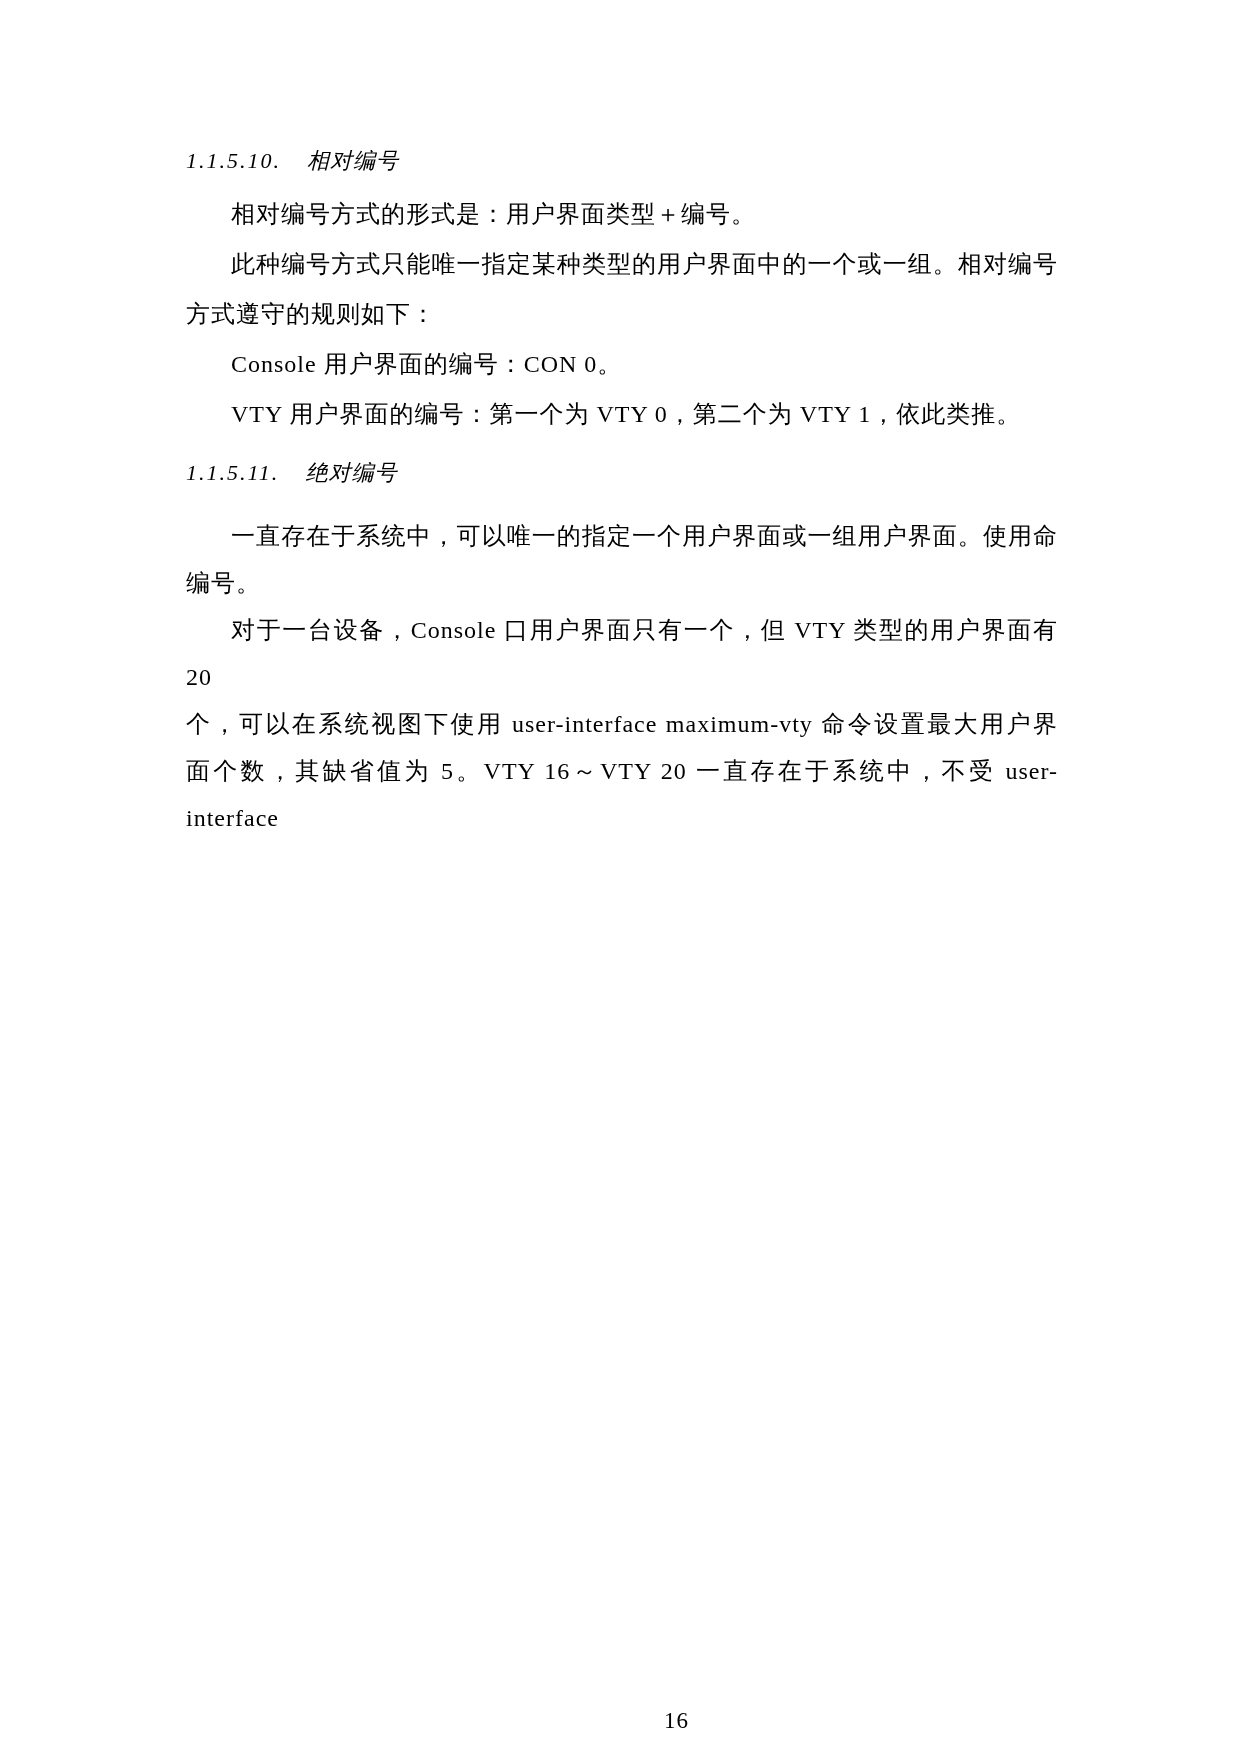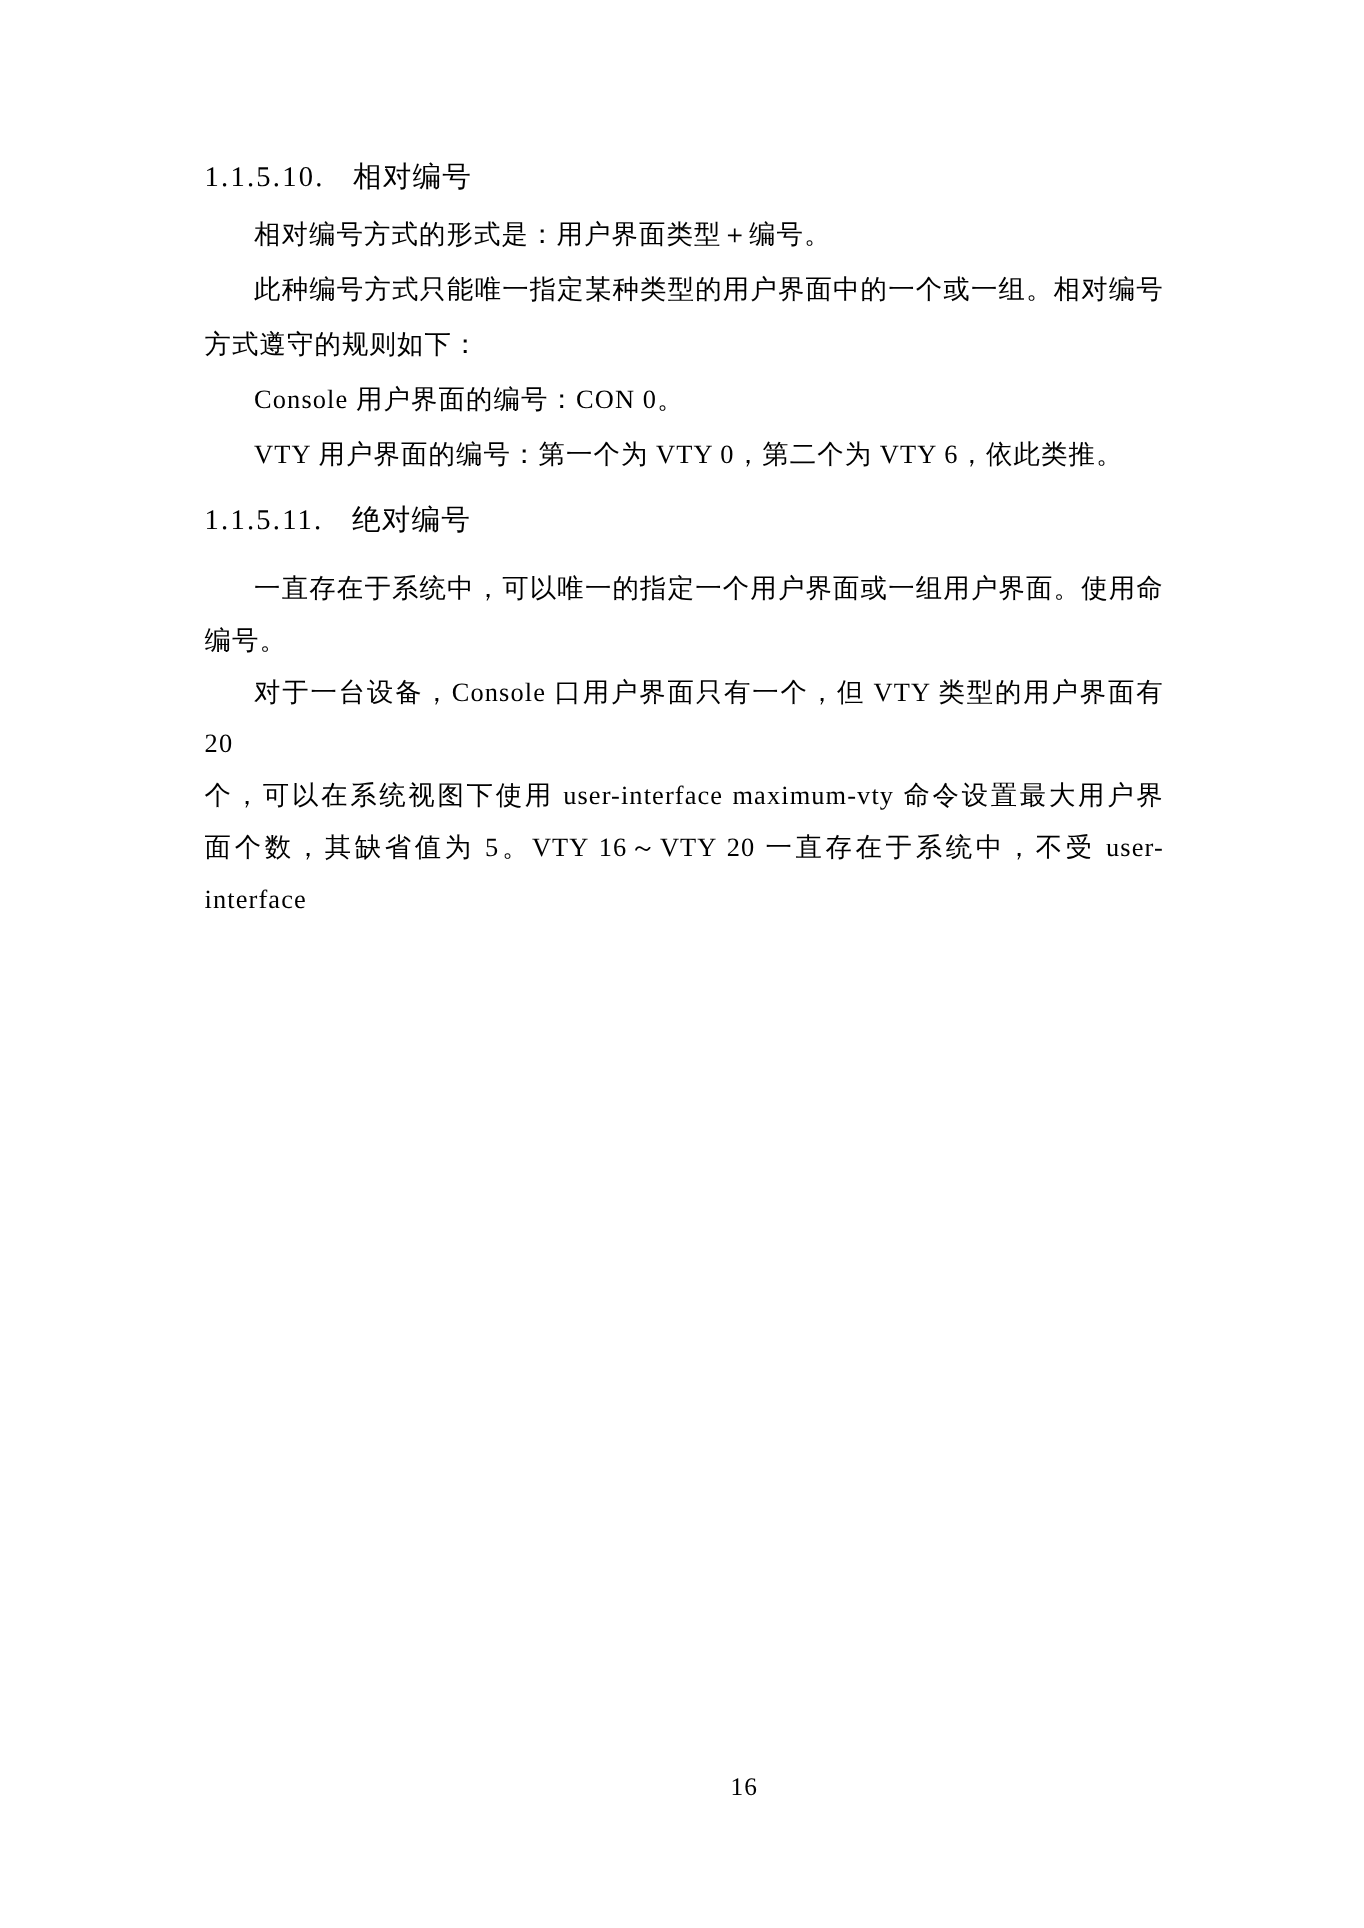--- a/index.html
+++ b/index.html
@@ -18,25 +18,26 @@
   }
   .content {
     position: absolute;
     left: 186px;
     top: 135px;
     width: 872px;
   }
   .heading {
     margin: 0;
     padding: 12px 0 14px 0;
-    font-size: 26px;
+    font-size: 22px;
     font-weight: normal;
     line-height: 28px;
     letter-spacing: 1px;
     white-space: nowrap;
+    font-style: italic;
   }
   .heading .h-num {
     letter-spacing: 2px;
     margin-right: 26px;
   }
   .sec2-offset {
     margin-top: 8px;
   }
   .sec2-body {
     margin-top: 12px;
@@ -48,40 +49,40 @@
     text-align: justify;
     text-align-last: left;
   }
   .sec1 .line { line-height: 50px; }
   .sec2 .line { line-height: 47px; }
   .indent { text-indent: 45px; }
   .stretch { text-align-last: justify; }
   .footer {
     position: absolute;
     left: 664px;
-    top: 1612px;
+    top: 1708px;
     font-size: 23px;
     letter-spacing: 1px;
   }
 </style>
 </head>
 <body>
 
 <div class="page">
   <div class="content">
 
     <div class="sec1">
       <h2 class="heading">
         <span class="h-num">1.1.5.10.</span><span class="h-title">相对编号</span>
       </h2>
       <p class="line indent">相对编号方式的形式是：用户界面类型＋编号。</p>
       <p class="line indent stretch">此种编号方式只能唯一指定某种类型的用户界面中的一个或一组。相对编号</p>
       <p class="line">方式遵守的规则如下：</p>
       <p class="line indent">Console 用户界面的编号：CON 0。</p>
-      <p class="line indent">VTY 用户界面的编号：第一个为 VTY 0，第二个为 VTY 6，依此类推。</p>
+      <p class="line indent">VTY 用户界面的编号：第一个为 VTY 0，第二个为 VTY 1，依此类推。</p>
     </div>
 
     <div class="sec2 sec2-offset">
       <h2 class="heading">
         <span class="h-num">1.1.5.11.</span><span class="h-title">绝对编号</span>
       </h2>
       <div class="sec2-body">
         <p class="line indent stretch">一直存在于系统中，可以唯一的指定一个用户界面或一组用户界面。使用命</p>
         <p class="line">编号。</p>
         <p class="line indent stretch">对于一台设备，Console 口用户界面只有一个，但 VTY 类型的用户界面有 20</p>

